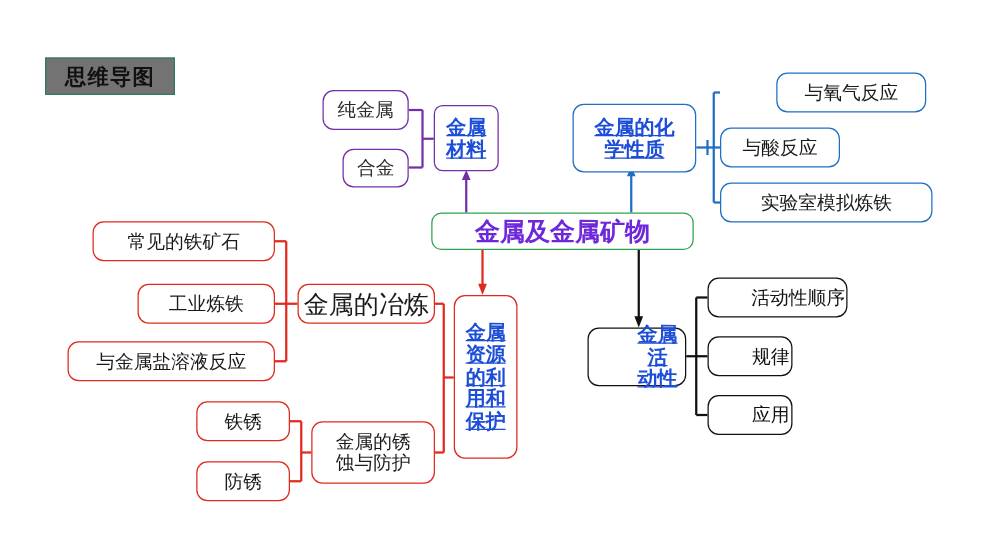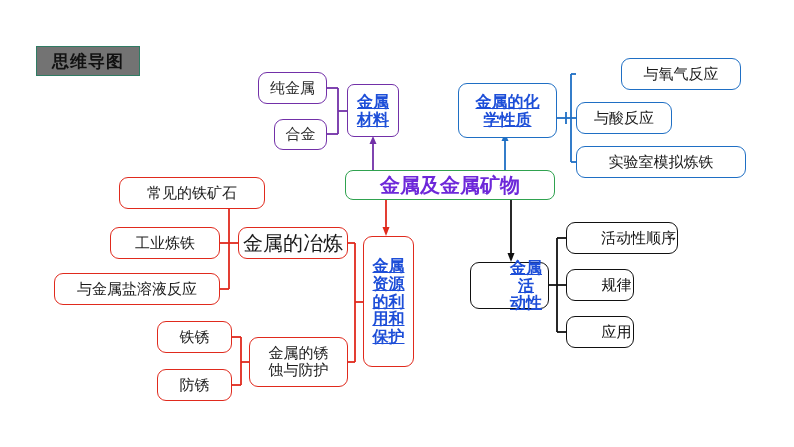--- a/index.html
+++ b/index.html
@@ -180,21 +180,21 @@
 资源
 的利
 用和
 保护</div>
 
   <div class="node c-red" style="left:238px; top:227px; width:110px; height:32px; border-width:1.8px; border-radius:9px; font-size:20px;">金属的冶炼</div>
 
   <div class="node c-red" style="left:249px; top:337px; width:99px; height:50px; border-width:1.8px; border-radius:9px; font-size:15px;">金属的锈
 蚀与防护</div>
 
-  <div class="node c-red" style="left:74px; top:177px; width:146px; height:32px; border-width:1.8px; border-radius:9px; font-size:15px;margin-left:45px;">常见的铁矿石</div>
+  <div class="node c-red" style="left:74px; top:177px; width:146px; height:32px; border-width:1.8px; border-radius:9px; font-size:15px;">常见的铁矿石</div>
 
   <div class="node c-red" style="left:110px; top:227px; width:110px; height:32px; border-width:1.8px; border-radius:9px; font-size:15px;">工业炼铁</div>
 
   <div class="node c-red" style="left:54px; top:273px; width:166px; height:32px; border-width:1.8px; border-radius:9px; font-size:15px;">与金属盐溶液反应</div>
 
   <div class="node c-red" style="left:157px; top:321px; width:75px; height:32px; border-width:1.8px; border-radius:9px; font-size:15px;">铁锈</div>
 
   <div class="node c-red" style="left:157px; top:369px; width:75px; height:32px; border-width:1.8px; border-radius:9px; font-size:15px;">防锈</div>
 
 </div>

